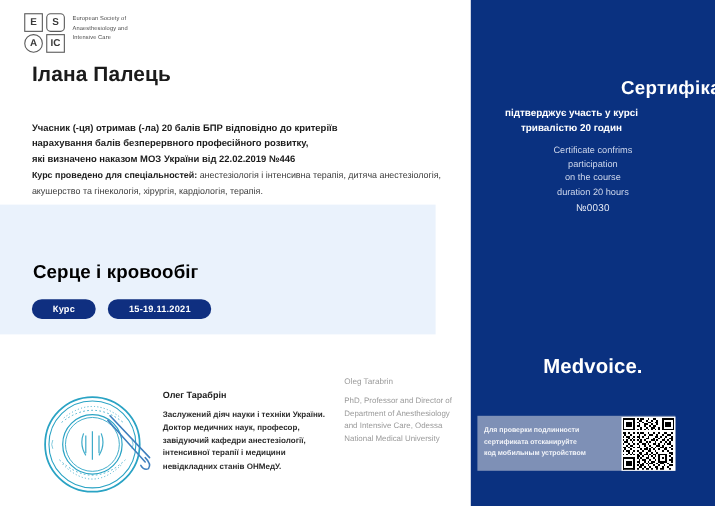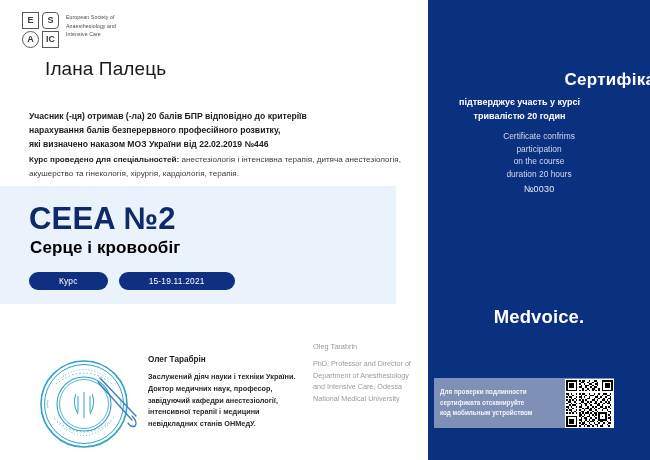--- a/index.html
+++ b/index.html
@@ -35,21 +35,21 @@
   .lg.hex{border-radius:4px;}
   .lg.circ{border-radius:50%;}
   .logo-text{
     margin-left:7px;margin-top:1px;color:#4a4a4a;font-size:5.2px;line-height:1.65;
     letter-spacing:.1px;white-space:pre-line;
   }
 
   
   .recipient{
     position:absolute;left:29px;top:58px;
-    font-size:19px;font-weight:400;color:#1b1b1b;letter-spacing:.1px;margin-left:16px;
+    font-size:19px;font-weight:700;color:#1b1b1b;letter-spacing:.1px;
   }
 
   
   .body-main{
     position:absolute;left:29px;top:109px;width:370px;
     font-size:8.6px;font-weight:700;color:#1c1c1c;line-height:1.65;
     white-space:pre-line;
   }
   .body-spec{
     position:absolute;left:29px;top:153px;width:375px;
@@ -62,21 +62,21 @@
     position:absolute;left:29px;top:203px;
     font-size:31px;font-weight:700;color:#0e2a6b;letter-spacing:.2px;line-height:1;
   }
   .course-sub{
     position:absolute;left:30px;top:238px;
     font-size:17px;font-weight:700;color:#000000;letter-spacing:.1px;
   }
   .badges{position:absolute;left:29px;top:272px;display:flex;gap:11px;}
   .badge{
     background:#0f2f80;color:#fff;border-radius:11px;
-    padding:4px 30px;font-size:8.4px;font-weight:400;letter-spacing:.2px;
+    padding:4px 19px;font-size:8.4px;font-weight:700;letter-spacing:.2px;
     line-height:1.2;white-space:nowrap;
   }
 
   
   .seal{position:absolute;left:32px;top:356px;width:112px;height:98px;}
 
   
   .sig-ua{position:absolute;left:148px;top:355px;width:148px;}
   .sig-ua .nm{font-size:8.2px;font-weight:700;color:#1c1c1c;margin-bottom:7px;}
   .sig-ua .ds{font-size:7.3px;font-weight:700;color:#2b2b2b;line-height:1.62;white-space:pre-line;}
@@ -95,21 +95,21 @@
   }
   .p-en{
     position:absolute;left:428px;top:130px;width:222px;text-align:center;
     color:#cfd8ec;font-size:8.4px;font-weight:400;line-height:1.5;white-space:pre-line;
   }
   .p-num{
     position:absolute;left:428px;top:184px;width:222px;text-align:center;
     color:#e5eaf5;font-size:9px;font-weight:400;letter-spacing:.2px;
   }
   .brand{
-    position:absolute;left:428px;top:306px;width:222px;text-align:center;
+    position:absolute;left:428px;top:322px;width:222px;text-align:center;
     color:#ffffff;font-size:18.5px;font-weight:700;letter-spacing:.1px;
   }
 
   
   .qr-block{
     position:absolute;left:434px;top:378px;width:180px;height:50px;
     background:#7e90b6;display:flex;align-items:center;
   }
   .qr-text{
     flex:1;padding-left:6px;color:#f2f4f9;font-size:6.3px;font-weight:700;
@@ -145,21 +145,20 @@
 Intensive Care</div>
   </div>
 
   <div class="recipient">Ілана Палець</div>
 
   <div class="body-main">Учасник (-ця) отримав (-ла) 20 балів БПР відповідно до критеріїв
 нарахування балів безперервного професійного розвитку,
 які визначено наказом МОЗ України від 22.02.2019 №446</div>
   <div class="body-spec"><b>Курс проведено для спеціальностей:</b><span> анестезіологія і інтенсивна терапія, дитяча анестезіологія, акушерство та гінекологія, хірургія, кардіологія, терапія.</span></div>
 
-  <div class="course-title">CEEA №2</div>
   <div class="course-sub">Серце і кровообіг</div>
   <div class="badges">
     <div class="badge">Курс</div>
     <div class="badge">15-19.11.2021</div>
   </div>
 
   <div class="seal">
     <svg width="112" height="98" viewBox="0 0 112 98" xmlns="http://www.w3.org/2000/svg">
       <g fill="none" stroke="#2aa3c4" stroke-width="1.6">
         <circle cx="52" cy="48" r="43"></circle>

